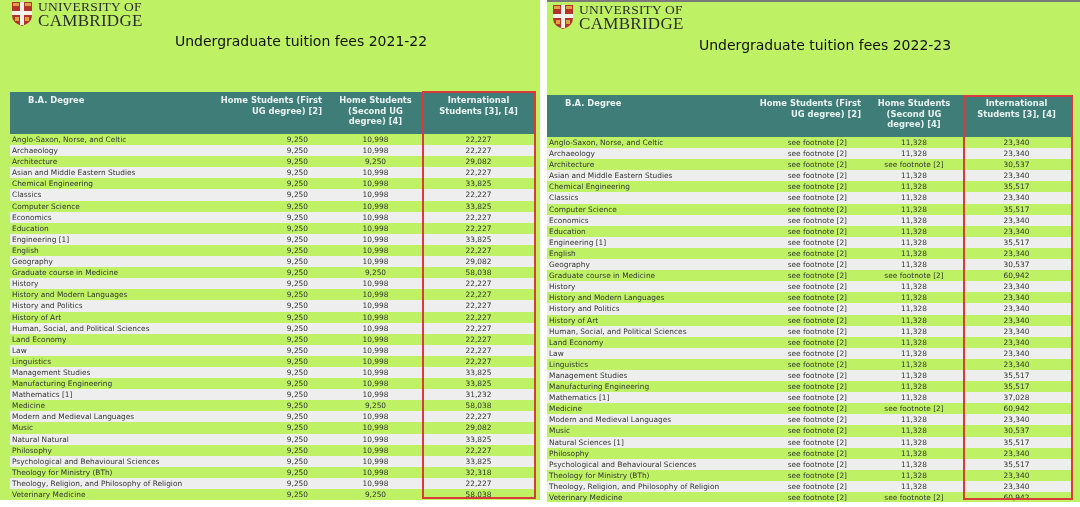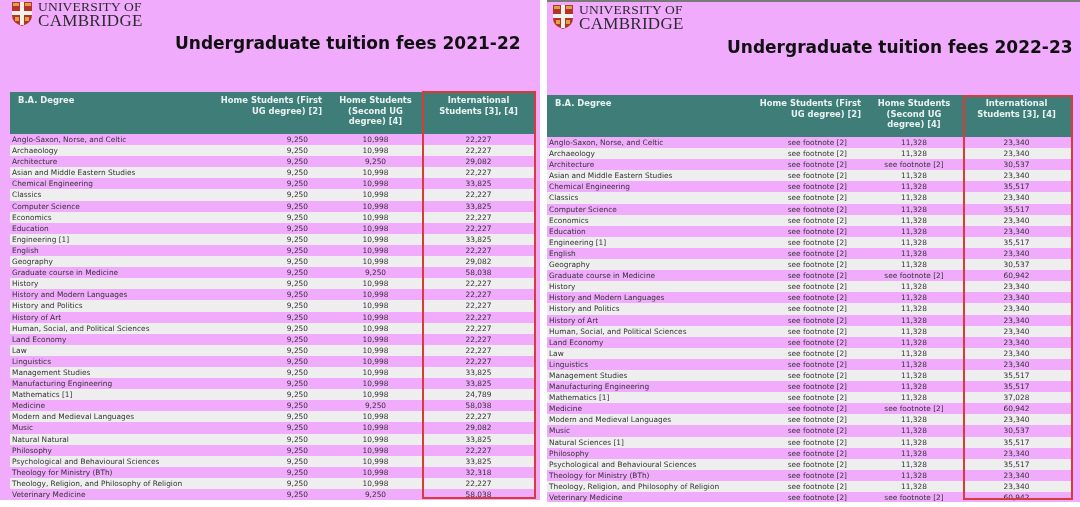--- a/index.html
+++ b/index.html
@@ -3,59 +3,59 @@
 <meta charset="utf-8">
 <style>
   html, body { margin: 0; padding: 0; }
   body {
     width: 1080px; height: 507px; overflow: hidden;
     background: #ffffff;
     font-family: "Liberation Sans", sans-serif;
     position: relative;
   }
   .page {
-    position: absolute; top: 0; height: 500px; background: #f0abfc;
+    position: absolute; top: 0; height: 500px; background: #bef264;
   }
   #page-left { left: 0; width: 540px; }
   #page-right { left: 547px; width: 533px; border-top: 2px solid #7a7a7a; top: 0; }
   .logo {
     position: absolute; top: 0; display: flex; align-items: center;
   }
   #page-left .logo { left: 11px; top: 0px; }
   #page-right .logo { left: 5px; top: 1px; }
   .crest {
     width: 22px; height: 26px; position: relative; margin-right: 5px;
   }
   .crest svg { display: block; }
   .logo-text {
     font-family: "Liberation Serif", serif; color: #2b2b2b; line-height: 13px;
   }
   .logo-text .l1 { font-size: 13.5px; letter-spacing: 0.2px; display: block; }
   .logo-text .l2 { font-size: 17px; letter-spacing: 0.3px; display: block; line-height: 15px;}
   .doc-title {
-    position: absolute; font-weight: bold; font-size: 17px; color: #111;
+    position: absolute; font-weight: normal; font-size: 14px; color: #111;
     font-family: "DejaVu Sans", sans-serif;
     white-space: nowrap;
   }
   #page-left .doc-title { left: 175px; top: 33px; }
-  #page-right .doc-title { left: 180px; top: 35px; }
+  #page-right .doc-title { left: 152px; top: 35px; }
 
   table.fees {
     position: absolute; border-collapse: collapse; table-layout: fixed;
     font-size: 7.4px; color: #333;
     font-family: "DejaVu Sans", sans-serif;
   }
   #page-left table.fees { left: 10px; top: 92px; width: 524px; }
   #page-right table.fees { left: 0px; top: 93px; width: 525px; }
   table.fees thead th {
     background: #3f7d78; color: #e8f3f1; font-weight: bold;
     font-size: 8.4px; line-height: 10.5px; vertical-align: top;
     padding: 3px 2px 0 2px; height: 39px;
   }
-  table.fees thead th.deg { text-align: left; padding-left: 8px; }
+  table.fees thead th.deg { text-align: left; padding-left: 18px; }
   table.fees thead th.num { text-align: center; }
   table.fees tbody td {
     height: 11.1px; padding: 0 2px; line-height: 11.1px; white-space: nowrap; overflow: hidden;
   }
   table.fees tbody tr:nth-child(even) td { background: #eeeeee; }
   table.fees tbody td.deg { text-align: left; }
   table.fees tbody td.num { text-align: center; }
 
   .highlight-box {
     position: absolute; border: 2px solid #d93a3a; pointer-events: none; box-sizing: border-box;
@@ -236,21 +236,21 @@
         <tr>
           <td class="deg">Manufacturing Engineering</td>
           <td class="num" style="text-align: right; padding-right: 20px;">9,250</td>
           <td class="num">10,998</td>
           <td class="num">33,825</td>
         </tr>
         <tr>
           <td class="deg">Mathematics [1]</td>
           <td class="num" style="text-align: right; padding-right: 20px;">9,250</td>
           <td class="num">10,998</td>
-          <td class="num">24,789</td>
+          <td class="num">31,232</td>
         </tr>
         <tr>
           <td class="deg">Medicine</td>
           <td class="num" style="text-align: right; padding-right: 20px;">9,250</td>
           <td class="num">9,250</td>
           <td class="num">58,038</td>
         </tr>
         <tr>
           <td class="deg">Modern and Medieval Languages</td>
           <td class="num" style="text-align: right; padding-right: 20px;">9,250</td>

